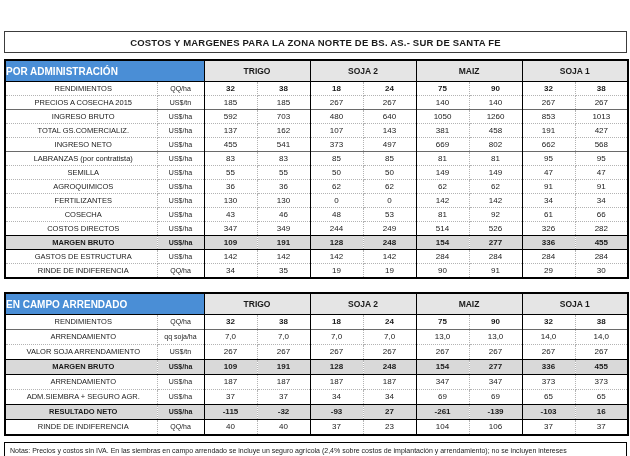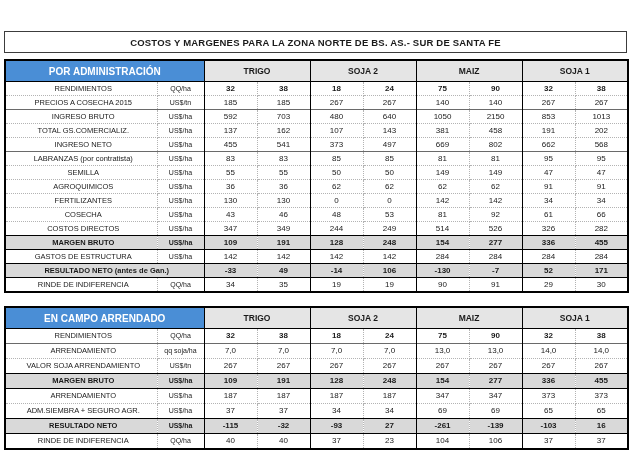--- a/index.html
+++ b/index.html
@@ -24,21 +24,21 @@
   }
   table.datatable col.c-label { width:152px; }
   table.datatable col.c-unit  { width:47px; }
   table.datatable col.c-val   { width:53px; }
 
   .datatable th, .datatable td { overflow:hidden; white-space:nowrap; padding:0; }
 
   th.blue {
     background:var(--blue,#4a8ed6); color:#fff;
     font-size:10px; font-weight:bold; height:20px;
-    border:1px solid #000; text-align:center;
+    border:1px solid #000; text-align:left;
   }
   th.crop {
     background:#e5e5e5; font-size:8.5px; font-weight:bold;
     height:20px; border:1px solid #000; text-align:center;
   }
 
   td { border:1px dotted #b3b3b3; font-size:8px; }
   .t1 td { height:13px; line-height:13px; }
   .t2 td { height:14px; line-height:14px; }
 
@@ -120,35 +120,35 @@
           <td class="val gend">267</td>
         </tr>
         <tr class="divider">
           <td class="label">INGRESO BRUTO</td>
           <td class="unit">US$/ha</td>
           <td class="val gstart">592</td>
           <td class="val">703</td>
           <td class="val gstart">480</td>
           <td class="val">640</td>
           <td class="val gstart">1050</td>
-          <td class="val">2150</td>
+          <td class="val">1260</td>
           <td class="val gstart">853</td>
           <td class="val gend">1013</td>
         </tr>
         <tr>
           <td class="label">TOTAL GS.COMERCIALIZ.</td>
           <td class="unit">US$/ha</td>
           <td class="val gstart">137</td>
           <td class="val">162</td>
           <td class="val gstart">107</td>
           <td class="val">143</td>
           <td class="val gstart">381</td>
           <td class="val">458</td>
           <td class="val gstart">191</td>
-          <td class="val gend">202</td>
+          <td class="val gend">427</td>
         </tr>
         <tr>
           <td class="label">INGRESO NETO</td>
           <td class="unit">US$/ha</td>
           <td class="val gstart">455</td>
           <td class="val">541</td>
           <td class="val gstart">373</td>
           <td class="val">497</td>
           <td class="val gstart">669</td>
           <td class="val">802</td>
@@ -243,31 +243,20 @@
           <td class="label">GASTOS DE ESTRUCTURA</td>
           <td class="unit">US$/ha</td>
           <td class="val gstart">142</td>
           <td class="val">142</td>
           <td class="val gstart">142</td>
           <td class="val">142</td>
           <td class="val gstart">284</td>
           <td class="val">284</td>
           <td class="val gstart">284</td>
           <td class="val gend">284</td>
-        </tr>
-        <tr class="highlight">
-          <td class="label" colspan="2">RESULTADO NETO (antes de Gan.)</td>
-          <td class="val gstart">-33</td>
-          <td class="val">49</td>
-          <td class="val gstart">-14</td>
-          <td class="val">106</td>
-          <td class="val gstart">-130</td>
-          <td class="val">-7</td>
-          <td class="val gstart">52</td>
-          <td class="val gend">171</td>
         </tr>
         <tr>
           <td class="label">RINDE DE INDIFERENCIA</td>
           <td class="unit">QQ/ha</td>
           <td class="val gstart">34</td>
           <td class="val">35</td>
           <td class="val gstart">19</td>
           <td class="val">19</td>
           <td class="val gstart">90</td>
           <td class="val">91</td>

